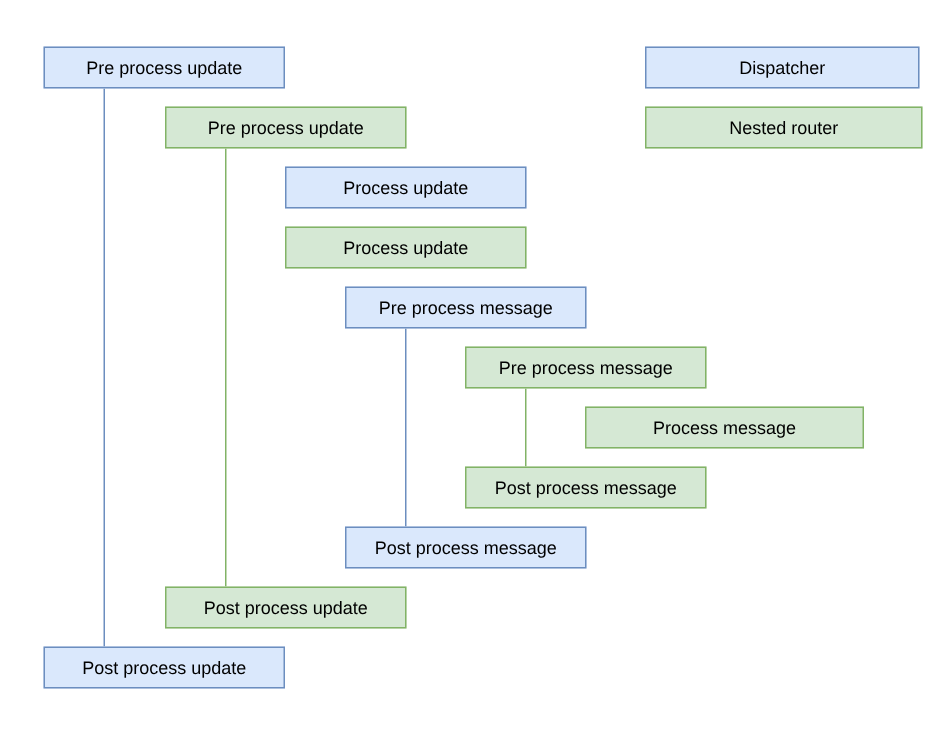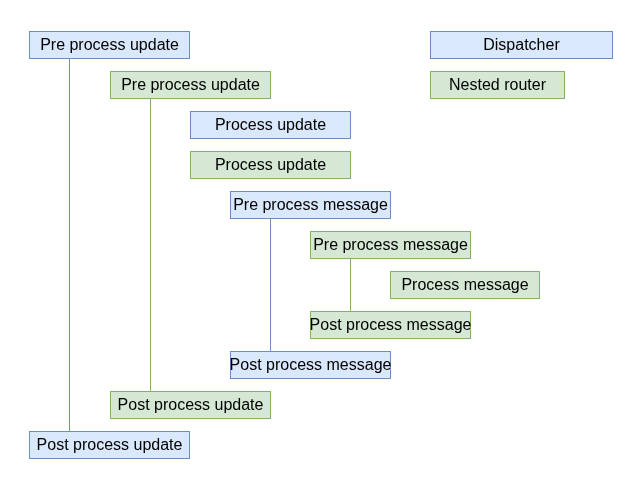--- a/index.html
+++ b/index.html
@@ -16,21 +16,21 @@
     font-family: "Liberation Sans", sans-serif;
   }
   .node {
     position: absolute;
     box-sizing: border-box;
     border-width: 1px;
     border-style: solid;
     display: flex;
     align-items: center;
     justify-content: center;
-    font-size: 16px;
+    font-size: 12px;
     line-height: 1.2;
     color: #000000;
     text-align: center;
     white-space: nowrap;
   }
   .node.blue {
     background: #dae8fc;
     border-color: #6c8ebf;
   }
   .node.green {
@@ -57,21 +57,21 @@
 <div id="canvas">
 
   <div class="edge vert blue" style="left:69px;  top:59px;  height:372px;"></div>
   <div class="edge vert green" style="left:150px; top:99px;  height:292px;"></div>
   <div class="edge vert blue" style="left:270px; top:219px; height:132px;"></div>
   <div class="edge vert green" style="left:350px; top:259px; height:52px;"></div>
 
   <div class="node blue" style="left:430px; top:31px; width:183px; height:28px;">
       <span>Dispatcher</span>
     </div>
-  <div class="node green" style="left:430px; top:71px; width:135px; height:28px;">
+  <div class="node green" style="left:430px; top:71px; width:185px; height:28px;">
       <span>Nested router</span>
     </div>
 
   <div class="node blue" style="left:29px;  top:31px;  width:161px; height:28px;">
       <span>Pre process update</span>
     </div>
   <div class="node green" style="left:110px; top:71px;  width:161px; height:28px;">
       <span>Pre process update</span>
     </div>
   <div class="node blue" style="left:190px; top:111px; width:161px; height:28px;">
@@ -79,21 +79,21 @@
     </div>
   <div class="node green" style="left:190px; top:151px; width:161px; height:28px;">
       <span>Process update</span>
     </div>
   <div class="node blue" style="left:230px; top:191px; width:161px; height:28px;">
       <span>Pre process message</span>
     </div>
   <div class="node green" style="left:310px; top:231px; width:161px; height:28px;">
       <span>Pre process message</span>
     </div>
-  <div class="node green" style="left:390px; top:271px; width:150px; height:28px;">
+  <div class="node green" style="left:390px; top:271px; width:186px; height:28px;">
       <span>Process message</span>
     </div>
   <div class="node green" style="left:310px; top:311px; width:161px; height:28px;">
       <span>Post process message</span>
     </div>
   <div class="node blue" style="left:230px; top:351px; width:161px; height:28px;">
       <span>Post process message</span>
     </div>
   <div class="node green" style="left:110px; top:391px; width:161px; height:28px;">
       <span>Post process update</span>

